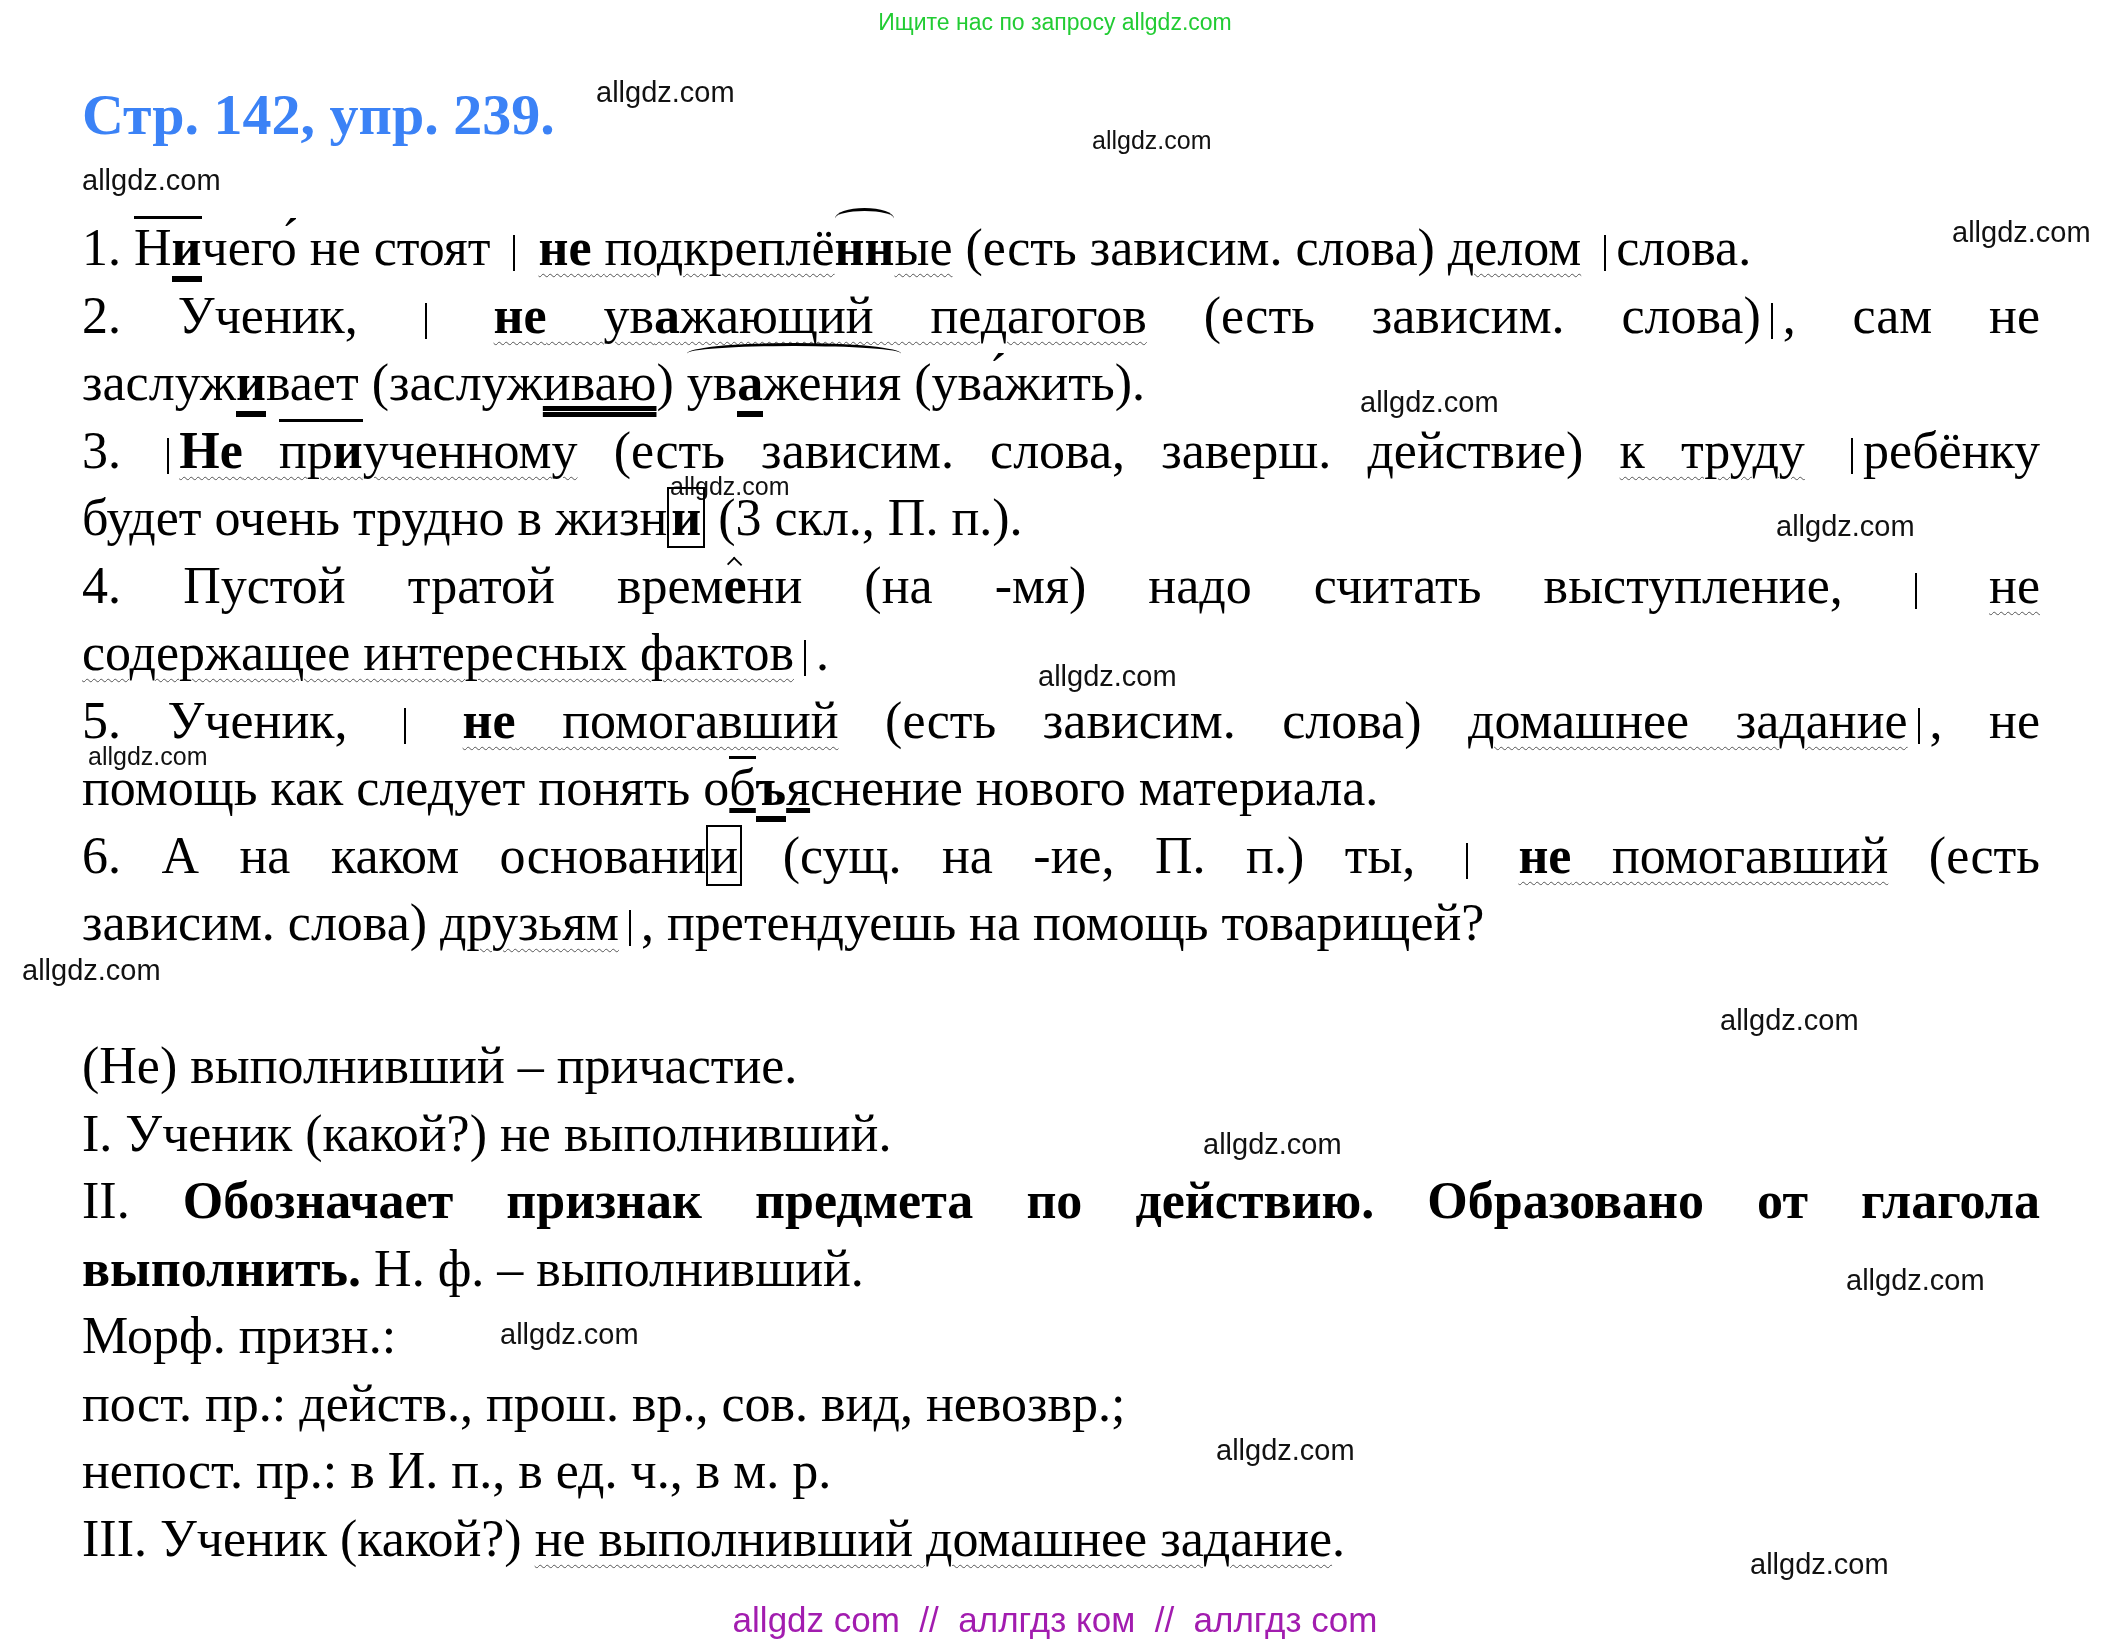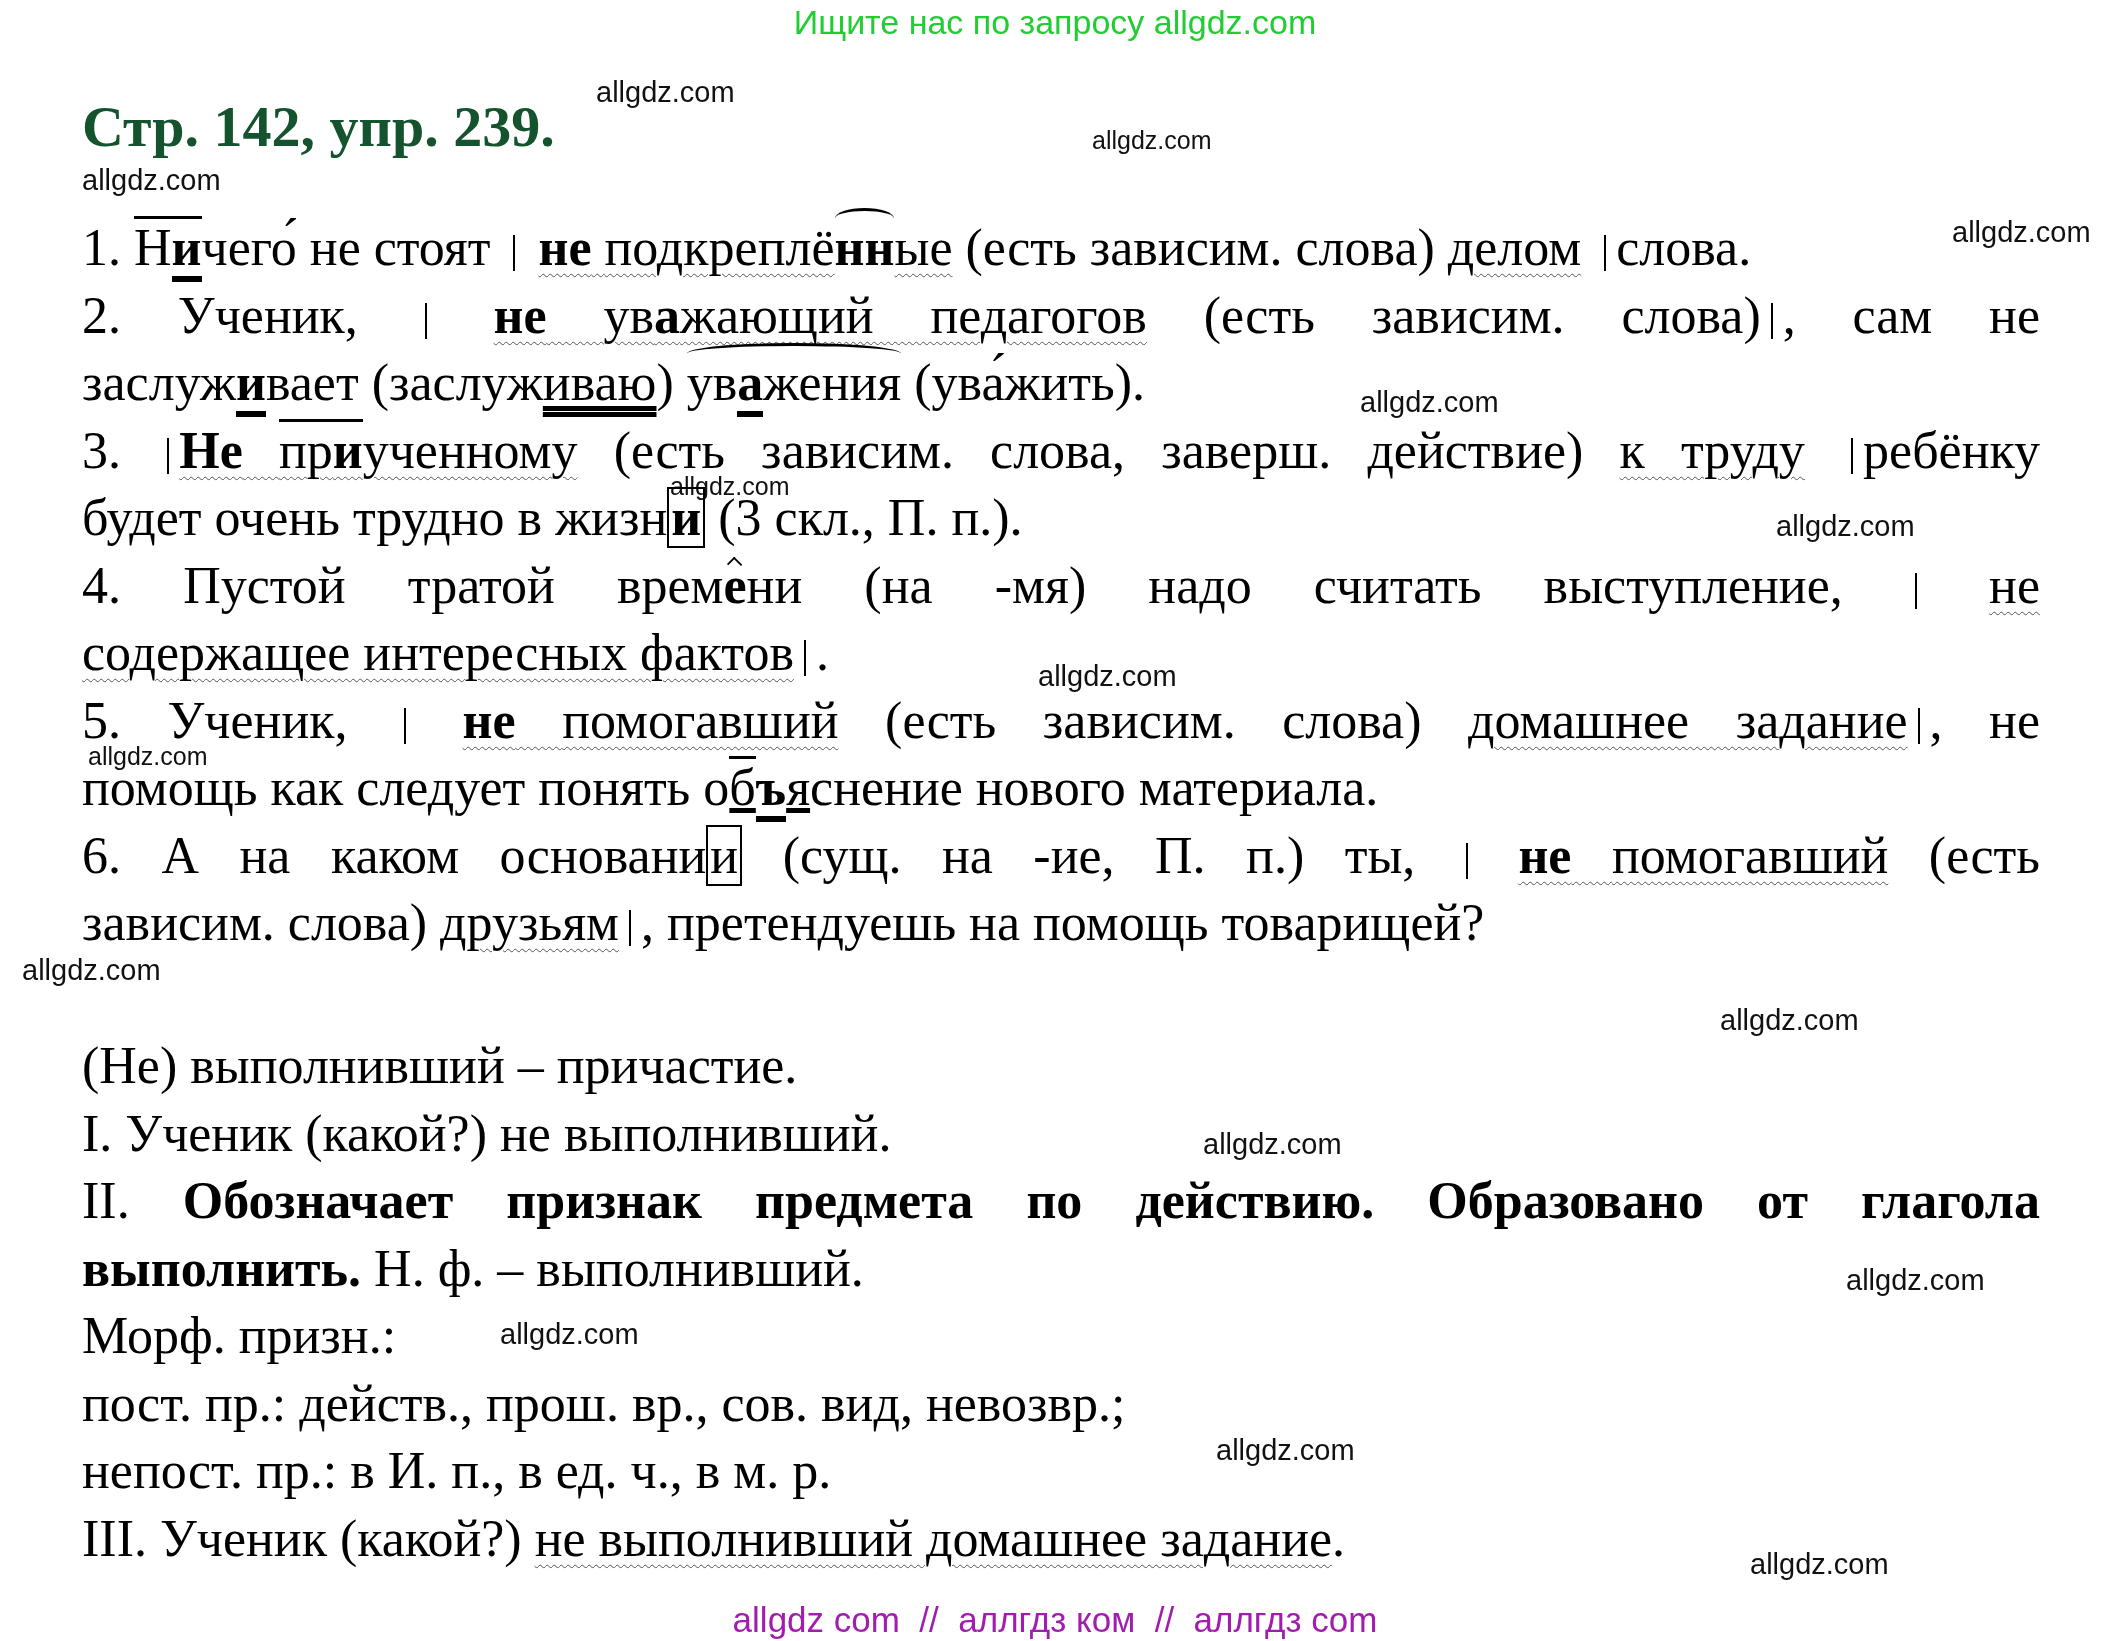--- a/index.html
+++ b/index.html
@@ -1,25 +1,25 @@
 <!DOCTYPE html>
 <html><head>
 <meta charset="utf-8">
 <style>
   html, body { margin: 0; padding: 0; background: #ffffff; }
   body { width: 2110px; height: 1641px; position: relative; overflow: hidden; }
   .top-banner {
     position: absolute; left: 0; right: 0; top: 0; text-align: center;
-    font-family: "Liberation Sans", sans-serif; font-size: 34px; color: #22cc33;
+    font-family: "Liberation Sans", sans-serif; font-size: 23px; color: #22cc33;
     line-height: 44px;
   }
   .title {
-    position: absolute; left: 82px; top: 92px;
+    position: absolute; left: 82px; top: 80px;
     font-family: "Liberation Serif", serif; font-weight: bold; font-size: 58px;
-    color: #14532d; line-height: 70px; white-space: nowrap;
+    color: #3b82f6; line-height: 70px; white-space: nowrap;
   }
   .wm {
     position: absolute; font-family: "Liberation Sans", sans-serif; font-size: 29px;
     color: #111; white-space: nowrap; line-height: 32px;
   }
   .wm.small { font-size: 25px; }
   .doc {
     position: absolute; left: 82px; width: 1958px;
     font-family: "Liberation Serif", serif; font-size: 52px; color: #000;
   }

